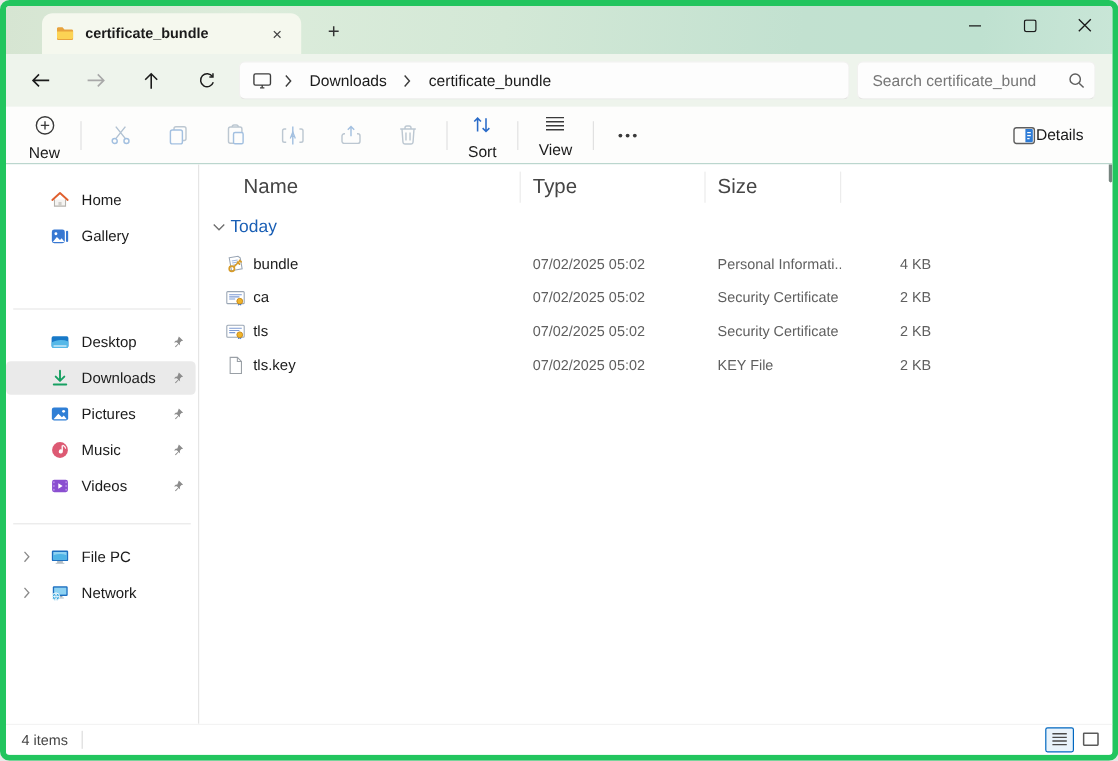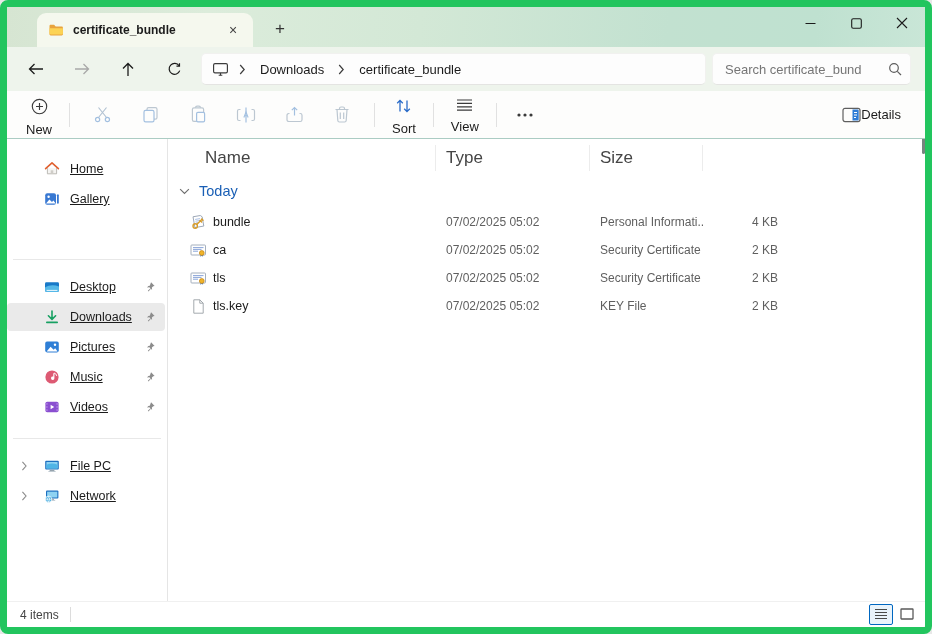--- a/index.html
+++ b/index.html
@@ -1,21 +1,21 @@
 <!DOCTYPE html>
 <html><head>
 <meta charset="utf-8">
 <style>
   * { box-sizing: border-box; margin: 0; padding: 0; }
   html,body { background:#e8e8e8; }
   body { font-family: "Liberation Sans", "DejaVu Sans", sans-serif; -webkit-font-smoothing: antialiased; }
 
   .window {
     position: relative; width: 932px; height: 634px;
-    border-radius: 8px; overflow: hidden; border: 7px solid #22c55e;
+    border-radius: 8px; overflow: hidden; border: 5px solid #22c55e;
     display: flex; flex-direction: column; background: #ffffff;
   }
 
   
   .tabbar {
     height: 40px; flex: 0 0 40px; position: relative;
     background: linear-gradient(95deg,#d6e5d2 0%, #dcecdb 22%, #d3e8d6 45%, #c2e1d0 72%, #bfe1d0 88%, #c9e6d7 100%);
     display: flex; align-items: flex-end;
   }
   .tab {
@@ -57,33 +57,33 @@
   .details-btn { display: flex; align-items: center; font-size: 13px; color:#1b1b1b; padding: 0 8px; height: 34px; border-radius: 4px; }
 
   
   .body { flex: 1; display: flex; background: #fff; min-height: 0; position: relative; }
 
   
   .sidebar { width: 161px; flex: 0 0 161px; border-right: 1px solid #e5e5e5; padding-top: 14px; overflow: hidden; }
   .side-item { position: relative; height: 28px; margin: 2px 2px 2px 0; display: flex; align-items: center; padding-left: 38px; gap: 9px; font-size: 12.5px; color: #1b1b1b; border-radius: 4px; }
   .side-item.selected { background: #eaeaea; }
   .side-item .s-icon { position: absolute; left: 37px; top: 50%; transform: translateY(-50%); width: 16px; height: 16px; display:flex; }
-  .side-item .s-label { padding-left: 25px; white-space: nowrap; text-decoration: underline; }
+  .side-item .s-label { padding-left: 25px; white-space: nowrap; }
   .side-item .s-pin { position: absolute; right: 9px; top: 50%; transform: translateY(-50%); width: 12px; height: 12px; display:flex; }
   .side-item .s-chev { position: absolute; left: 13px; top: 50%; transform: translateY(-50%); width: 10px; height: 10px; display:flex; }
   .side-div { height: 1px; background: #e8e8e8; margin: 0 6px 0 6px; }
   .gap-a { height: 44px; } .gap-b { height: 11px; } .gap-c { height: 15px; } .gap-d { height: 11px; }
 
   
   .filepane { flex: 1; position: relative; padding-top: 6px; overflow: hidden; }
   .cols { display: grid; grid-template-columns: 268px 154px 113px 82px; height: 26px; }
   .col-h { position: relative; display: flex; align-items: center; font-size: 17px; color: #454545; border-right: 1px solid #ececec; padding-left: 10px; }
   .col-h.name { padding-left: 37px; }
   .sort-ind { position: absolute; top: -4px; left: 50%; transform: translateX(-50%); }
-  .group-row { display: flex; align-items: center; height: 32px; margin-top: 4px; gap: 9px; padding-left: 11px; }
+  .group-row { display: flex; align-items: center; height: 32px; margin-top: 4px; gap: 4px; padding-left: 11px; }
   .group-label { font-size: 14.5px; color: #1a5fb5; }
   .rows { margin-top: 1px; }
   .file-row { display: grid; grid-template-columns: 268px 154px 113px 82px; height: 28px; align-items: center; }
   .cell-name { display: flex; align-items: center; gap: 6px; padding-left: 22px; font-size: 12.5px; color: #1b1b1b; min-width:0; }
   .cell-name .f-icon { width: 17px; height: 17px; flex: 0 0 17px; display:flex; }
   .cell-dim { font-size: 12px; color: #5f5f5f; padding-left: 10px; white-space: nowrap; overflow: hidden; }
   .cell-size { font-size: 12px; color: #5f5f5f; text-align: right; padding-right: 7px; }
 
   .scroll-thumb { position: absolute; top: -27px; right: 0px; width: 3px; height: 42px; background: #5e6f68; border-radius: 2px; opacity: .85; }
 

